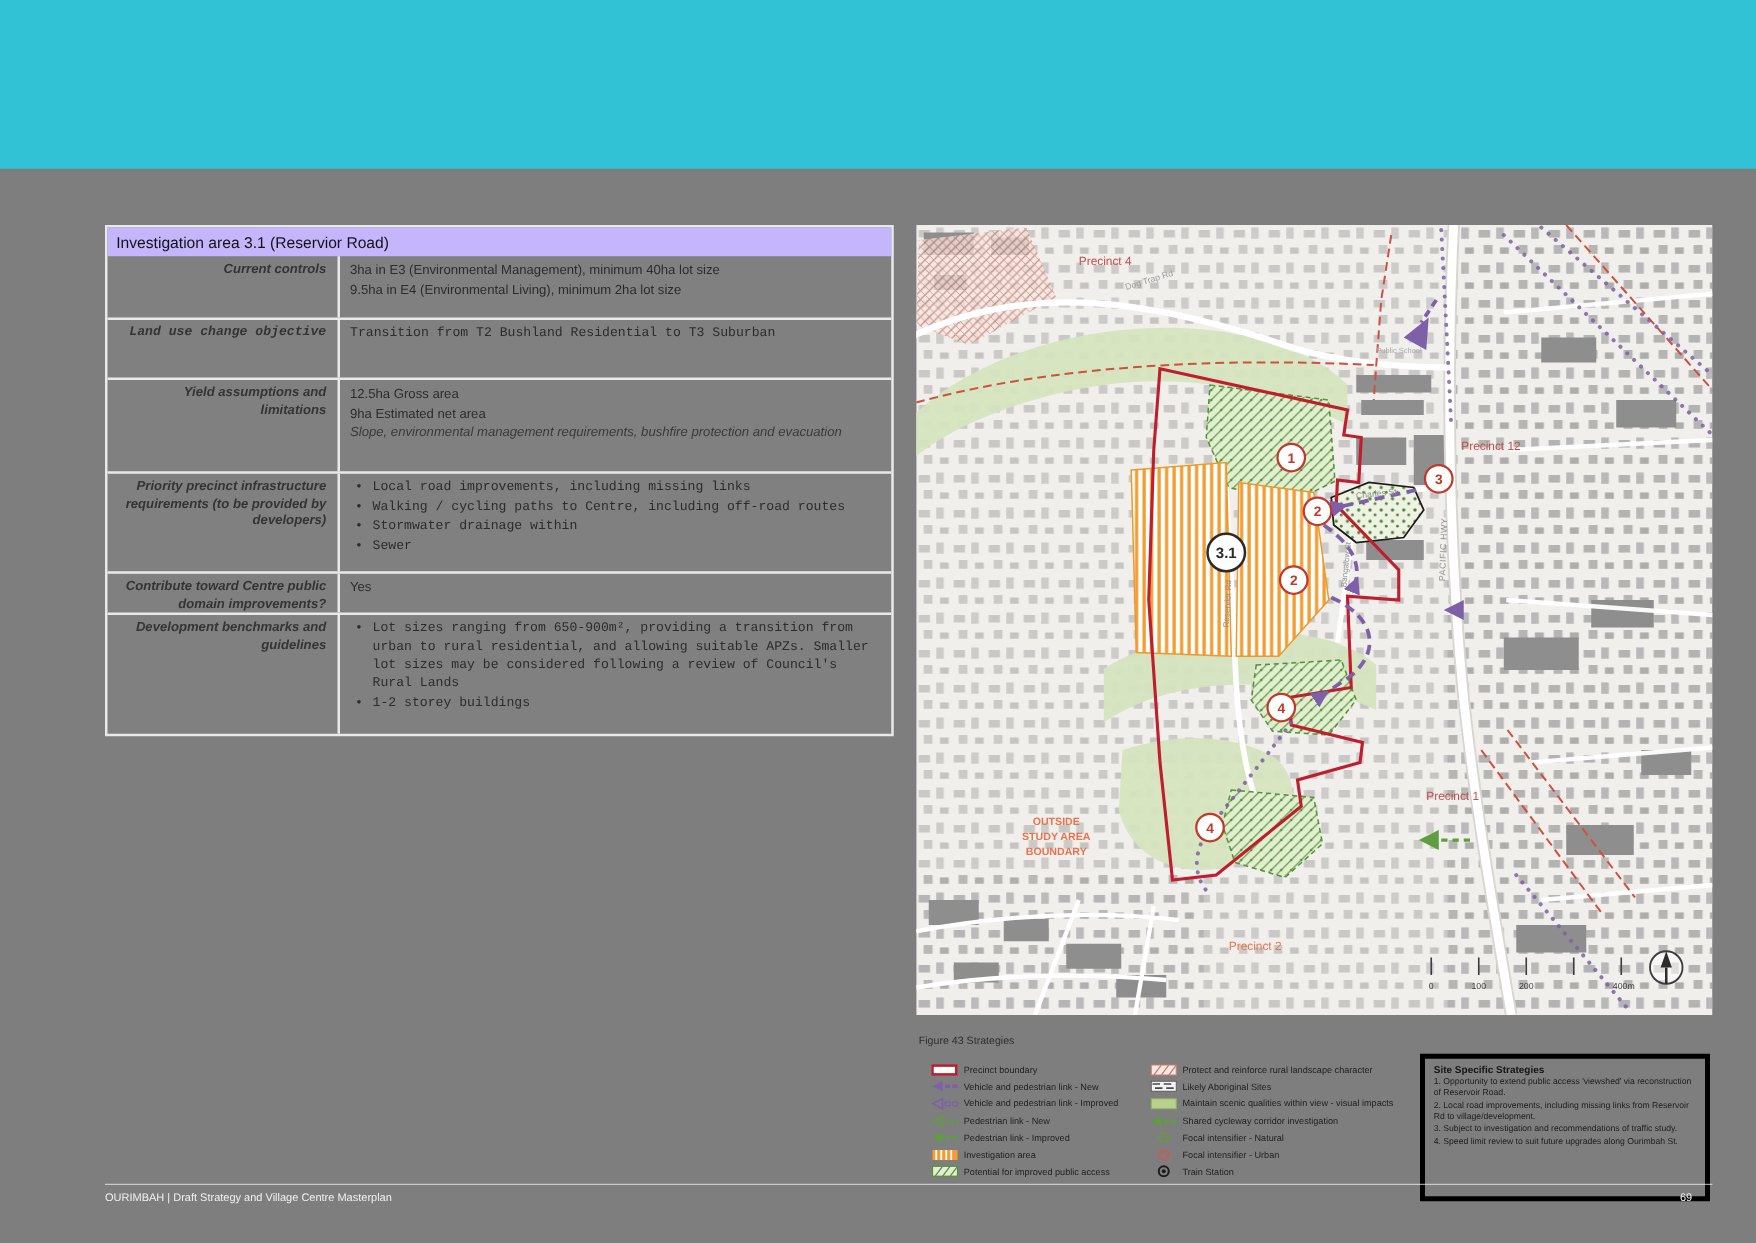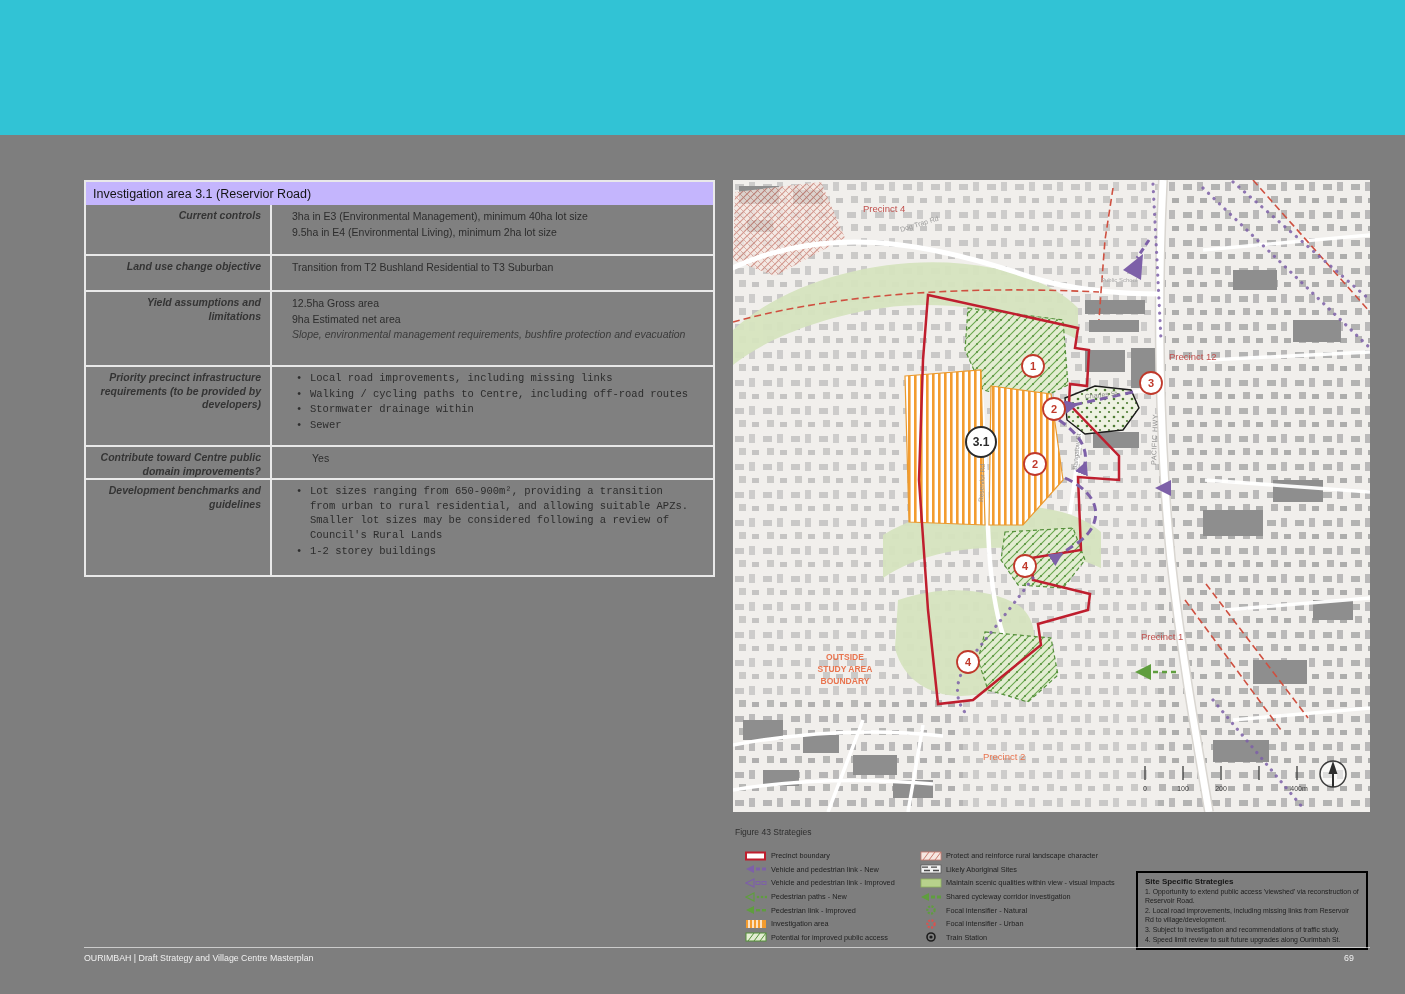--- a/index.html
+++ b/index.html
@@ -12,38 +12,38 @@
   .abs{position:absolute;}
   
   #banner{left:0;top:0;width:1405px;height:135px;background:#31c3d5;}
   
   #info-table{left:84px;top:180px;width:631px;border:2px solid #e9e9e9;box-sizing:border-box;background:rgba(255,255,255,0.02);}
   #info-table .thead{height:23px;background:#c4b5fd;color:#141414;font-size:12.5px;display:flex;align-items:center;padding-left:7px;box-sizing:border-box;}
   .trow{display:flex;border-top:2px solid #e9e9e9;box-sizing:border-box;}
   .tlabel{width:186px;box-sizing:border-box;padding:4px 9px 4px 6px;text-align:right;
           font-size:10.5px;font-weight:bold;font-style:italic;color:#343434;line-height:1.3;
           border-right:2px solid #e9e9e9;}
-  .tval{flex:1;box-sizing:border-box;padding:4px 20px;font-size:10.5px;color:#2c2c2c;line-height:1.4;}
+  .tval{flex:1;box-sizing:border-box;padding:4px 8px;font-size:10.5px;color:#2c2c2c;line-height:1.4;}
   .tval .ln{margin:0 0 1px 0;}
   .tval .note{font-style:italic;color:#3a3a3a;}
   .blt{position:relative;padding-left:18px;margin:0 0 1px 0;font-family:Liberation Mono, monospace;}
   .blt::before{content:"•";position:absolute;left:4px;top:0;}
   
   #map-wrap{left:733px;top:180px;width:637px;height:632px;}
   #map-caption{left:735px;top:817px;font-size:8.5px;color:#2e2e2e;margin-top:10px;}
   
   #legend{left:735px;top:849px;width:632px;height:100px;font-size:7.3px;color:#222;}
   .lcol{position:absolute;top:0;}
   #lcol-left{left:0;width:168px;}
   #lcol-right{left:175px;width:230px;}
   .litem{display:flex;align-items:center;height:13.6px;padding-left:10px;}
   .licon{width:22px;height:10px;flex:0 0 22px;margin-right:4px;display:flex;align-items:center;justify-content:center;}
   .llabel{white-space:nowrap;}
   
-  #strategies{left:1136px;top:871px;width:232px;height:79px;border:2px solid #000000;box-sizing:border-box;padding:4px 7px;}
+  #strategies{left:1136px;top:843px;width:232px;height:118px;border:4px solid #000000;box-sizing:border-box;padding:4px 7px;}
   #strategies .stitle{font-size:8px;font-weight:bold;color:#161616;margin-bottom:2px;}
   #strategies .sitem{font-size:6.9px;color:#1d1d1d;line-height:1.3;margin-bottom:1px;}
   
   #footer-line{left:84px;top:947px;width:1286px;height:1px;background:rgba(255,255,255,0.6);}
   #footer-left{left:84px;top:953px;font-size:8.8px;color:#f1f1f1;}
   #footer-page{left:1344px;top:953px;font-size:8.8px;color:#f1f1f1;}
   svg text{font-family:"Liberation Sans","DejaVu Sans",sans-serif;}
 </style>
 </head>
 <body>
@@ -54,21 +54,21 @@
   <div class="thead" style="border-top:none;">Investigation area 3.1 (Reservior Road)</div>
 
   <div class="trow" style="height:49px;border-top:none;">
     <div class="tlabel">Current controls</div>
     <div class="tval">
       <div class="ln">3ha in E3 (Environmental Management), minimum 40ha lot size</div>
       <div class="ln">9.5ha in E4 (Environmental Living), minimum 2ha lot size</div>
     </div>
   </div>
 
-  <div class="trow" style="height:36px;">
+  <div class="trow" style="height:48px;font-family:Liberation Mono, monospace;">
     <div class="tlabel">Land use change objective</div>
     <div class="tval">
       <div class="ln">Transition from T2 Bushland Residential to T3 Suburban</div>
     </div>
   </div>
 
   <div class="trow" style="height:75px;">
     <div class="tlabel">Yield assumptions and limitations</div>
     <div class="tval">
       <div class="ln">12.5ha Gross area</div>
@@ -80,21 +80,21 @@
   <div class="trow" style="height:80px;">
     <div class="tlabel">Priority precinct infrastructure requirements (to be provided by developers)</div>
     <div class="tval">
       <div class="blt">Local road improvements, including missing links</div>
       <div class="blt">Walking / cycling paths to Centre, including off-road routes</div>
       <div class="blt">Stormwater drainage within</div>
       <div class="blt">Sewer</div>
     </div>
   </div>
 
-  <div class="trow" style="height:33px;gap:20px;">
+  <div class="trow" style="height:33px;">
     <div class="tlabel">Contribute toward Centre public domain improvements?</div>
     <div class="tval">
       <div class="ln">Yes</div>
     </div>
   </div>
 
   <div class="trow" style="height:97px;">
     <div class="tlabel">Development benchmarks and guidelines</div>
     <div class="tval">
       <div class="blt">Lot sizes ranging from 650-900m², providing a transition from urban to rural residential, and allowing suitable APZs. Smaller lot sizes may be considered following a review of Council's Rural Lands</div>
@@ -330,21 +330,21 @@
     </div>
     <div class="litem">
       <span class="licon">
           <svg width="22" height="10">
             <polygon points="1,5 9,1 9,9" fill="none" stroke="#5f9e3e" stroke-width="1.2"></polygon>
             <circle cx="13" cy="5" r="1.3" fill="#5f9e3e"></circle>
             <circle cx="17" cy="5" r="1.3" fill="#5f9e3e"></circle>
             <circle cx="21" cy="5" r="1.3" fill="#5f9e3e"></circle>
           </svg>
         </span>
-      <span class="llabel">Pedestrian paths - New</span>
+      <span class="llabel">Pedestrian link - New</span>
     </div>
     <div class="litem">
       <span class="licon">
           <svg width="22" height="10">
             <polygon points="1,5 9,1 9,9" fill="#5f9e3e"></polygon>
             <rect x="11" y="4" width="4" height="2.4" fill="#5f9e3e"></rect>
             <rect x="17" y="4" width="4" height="2.4" fill="#5f9e3e"></rect>
           </svg>
         </span>
       <span class="llabel">Pedestrian link - Improved</span>

